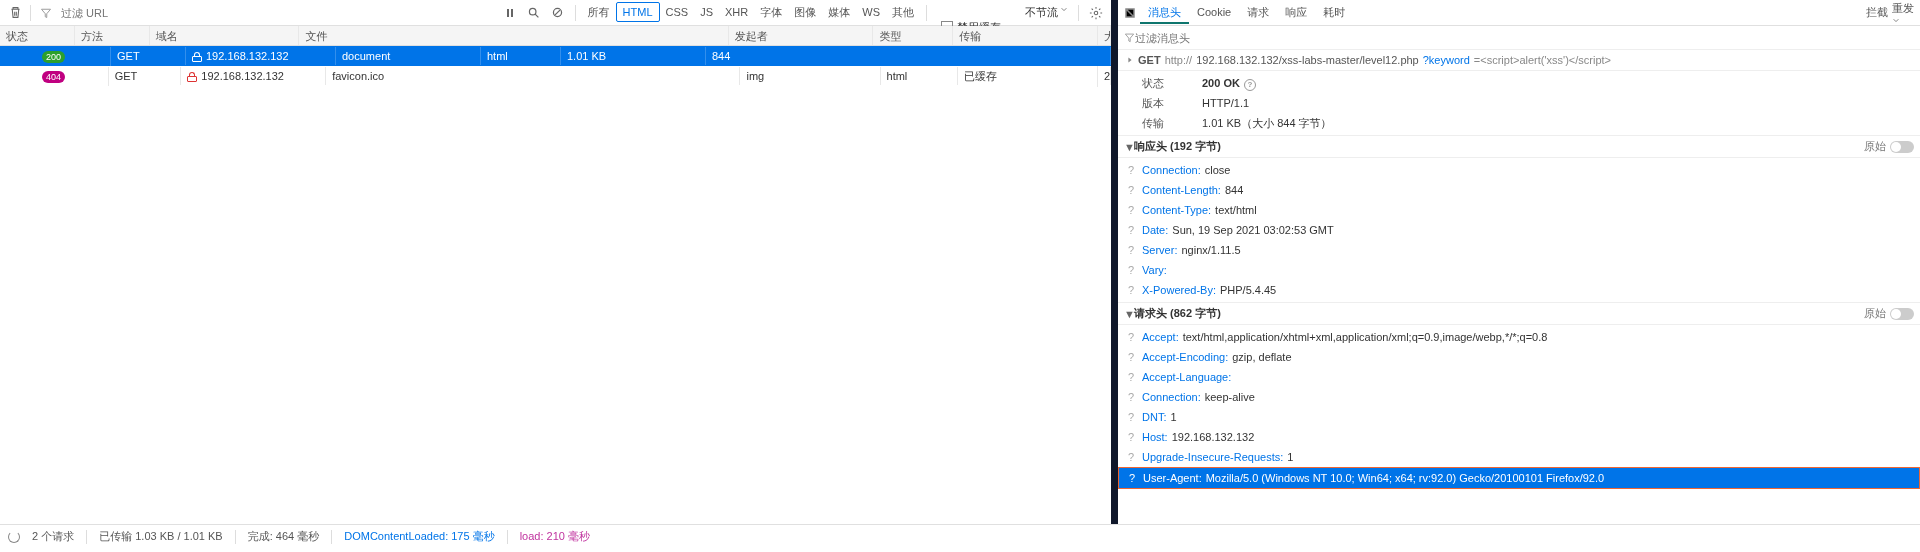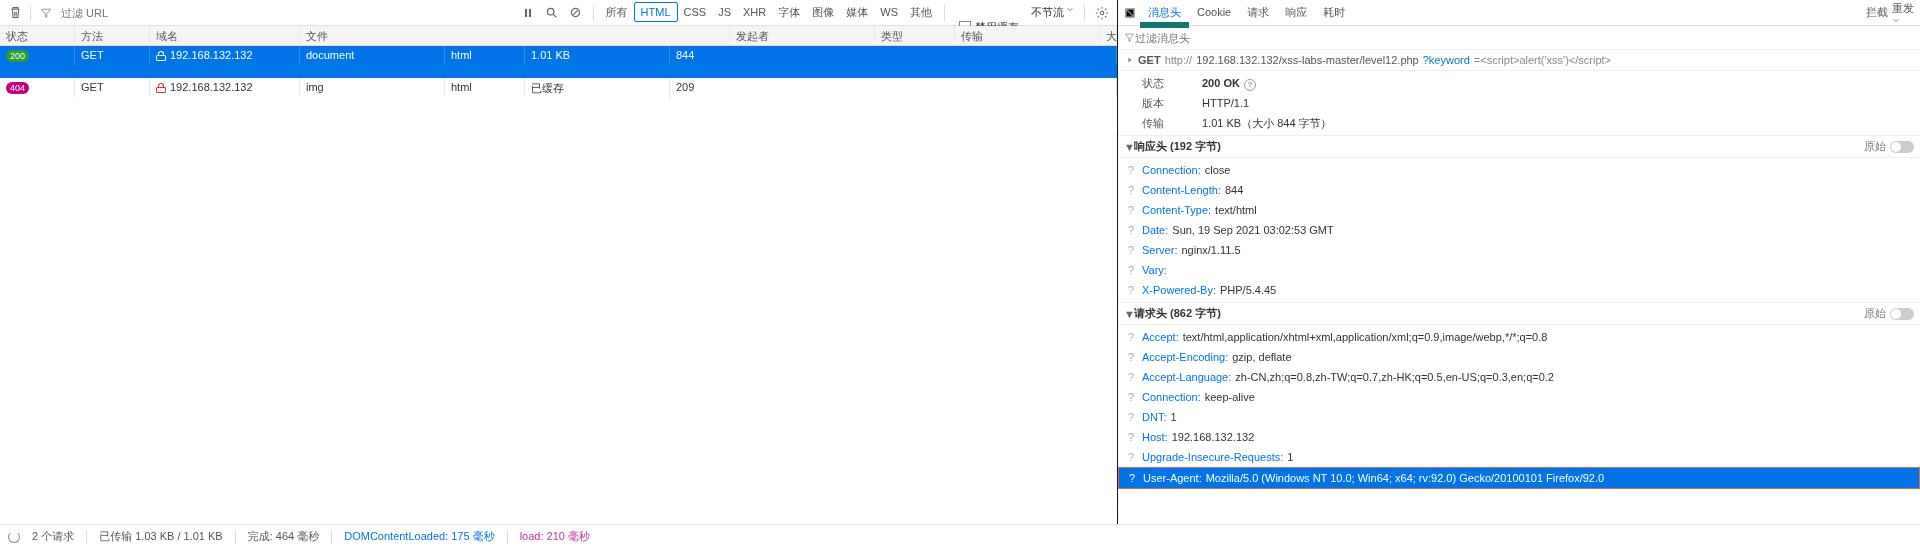--- a/index.html
+++ b/index.html
@@ -1,52 +1,52 @@
 <!DOCTYPE html>
 <html><head>
 <meta charset="utf-8">
 <style>
 * { margin:0; padding:0; box-sizing:border-box; font-family:"Segoe UI",Arial,sans-serif; font-size:11px; }
 body { background:#fff; width:1920px; height:552px; overflow:hidden; color:#333; }
 .main { display:flex; height:524px; }
-.left-panel { width:1118px; border-right:1px solid #0f172a; display:flex; flex-direction:column; }
+.left-panel { width:1118px; border-right:7px solid #0f172a; display:flex; flex-direction:column; }
 .right-panel { flex:1; display:flex; flex-direction:column; }
 
 
 .toolbar { height:26px; border-bottom:1px solid #e0e0e0; display:flex; align-items:center; padding:0 4px; }
 .toolbar .icon-btn { width:22px; height:22px; display:inline-flex; align-items:center; justify-content:center; color:#666; cursor:pointer; }
 .toolbar .sep { width:1px; height:16px; background:#ddd; margin:0 4px; }
 .filter-input { border:none; outline:none; font-size:11px; color:#888; flex:1; padding:2px 4px; }
 .toolbar-right { margin-left:auto; display:flex; align-items:center; gap:2px; }
 .filter-tab { padding:3px 6px; cursor:pointer; color:#555; }
 .filter-tab.active { border:1px solid #0074e8; color:#0074e8; border-radius:2px; }
 .cache-label { display:inline-flex; align-items:center; gap:4px; margin-left:8px;margin-top:29px; }
-.throttle { display:inline-flex; align-items:flex-start; gap:2px; margin-left:6px; padding:1px 4px; }
+.throttle { display:inline-flex; align-items:flex-start; gap:2px; margin-left:18px; padding:1px 4px; }
 
 
 .table-head { display:flex; height:20px; background:#f5f5f5; border-bottom:1px solid #e0e0e0; font-size:11px; color:#555; }
 .th,.td { padding:3px 6px; border-right:1px solid #e8e8e8; overflow:hidden; white-space:nowrap; text-overflow:ellipsis; }
 .c-status{width:75px}.c-method{width:75px}.c-domain{width:150px}.c-file{width:430px}.c-init{width:145px}.c-type{width:80px}.c-trans{width:145px}.c-size{flex:1}
 .table-body { flex:1; overflow:auto; }
-.row { display:flex; height:32px; font-size:11px; align-items:flex-start; }
+.row { display:flex; height:20px; font-size:11px; align-items:center;padding-left:36px; }
 .row.sel { background:#0074e8; color:#fff; }
 .row.sel .td { border-right-color:rgba(255,255,255,.2); }
 .badge { display:inline-block; padding:0px 4px; border-radius:6px; font-size:9px; color:#fff; line-height:12px; }
 .badge.g { background:#2ca02c; } .badge.r { background:#c00080; }
 .lock-ico { display:inline-block; width:10px; height:10px; margin-right:4px; position:relative; vertical-align:middle; }
 .lock-ico::before { content:""; position:absolute; inset:0; border:1px solid currentColor; border-radius:1px; top:4px; }
 .lock-ico::after { content:""; position:absolute; width:4px; height:4px; border:1px solid currentColor; border-bottom:none; border-radius:3px 3px 0 0; top:0; left:2px; }
 .strike { text-decoration:line-through; color:#d33; }
 .row .strike { text-decoration-color: #d33; }
 .row.sel .strike { color:#fff; text-decoration-color:#fff; }
 
 
 .rtool { height:26px; border-bottom:1px solid #e0e0e0; display:flex; align-items:center; padding:0 6px; gap:4px; }
 .rtool .tab { padding:4px 8px; cursor:pointer; color:#555; }
-.rtool .tab.active { color:#0074e8; border-bottom:6px solid #0f766e; }
+.rtool .tab.active { color:#0074e8; border-bottom:2px solid #0f766e; }
 .rtool .right { margin-left:auto; display:flex; align-items:center; gap:4px; font-size:11px; color:#555; }
 
 
 .rfilter { height:24px; border-bottom:1px solid #eee; display:flex; align-items:center; padding:0 6px; }
 .rfilter input { border:none; outline:none; font-size:11px; color:#888; flex:1; }
 
 
 .url-row { padding:4px 8px; font-size:11px; color:#555; border-bottom:1px solid #eee; display:flex; align-items:center; gap:4px; }
 .url-row .kw { color:#0074e8; }
 .url-row .gray { color:#888; }
@@ -161,20 +161,21 @@
           <div class="td c-domain"><span class="lock-ico strike"></span>192.168.132.132</div>
           <div class="td c-init">document</div>
           <div class="td c-type">html</div>
           <div class="td c-trans">1.01 KB</div>
           <div class="td c-size">844</div>
         </div>
         <div class="row">
           <div class="td c-status"><span class="badge r">404</span></div>
           <div class="td c-method">GET</div>
           <div class="td c-domain"><span class="lock-ico strike"></span>192.168.132.132</div>
+          <div class="td c-file">favicon.ico</div>
           <div class="td c-init">img</div>
           <div class="td c-type">html</div>
           <div class="td c-trans">已缓存</div>
           <div class="td c-size">209</div>
         </div>
       </div>
   </div>
 
   <div class="right-panel">
     <div class="rtool">
@@ -287,21 +288,20 @@
             <span class="hv">text/html,application/xhtml+xml,application/xml;q=0.9,image/webp,*/*;q=0.8</span>
           </div>
           <div class="hdr-row">
             <span class="q">?</span>
             <span class="hk">Accept-Encoding:</span>
             <span class="hv">gzip, deflate</span>
           </div>
           <div class="hdr-row">
             <span class="q">?</span>
             <span class="hk">Accept-Language:</span>
-            <span class="hv">zh-CN,zh;q=0.8,zh-TW;q=0.7,zh-HK;q=0.5,en-US;q=0.3,en;q=0.2</span>
           </div>
           <div class="hdr-row">
             <span class="q">?</span>
             <span class="hk">Connection:</span>
             <span class="hv">keep-alive</span>
           </div>
           <div class="hdr-row">
             <span class="q">?</span>
             <span class="hk">DNT:</span>
             <span class="hv">1</span>

